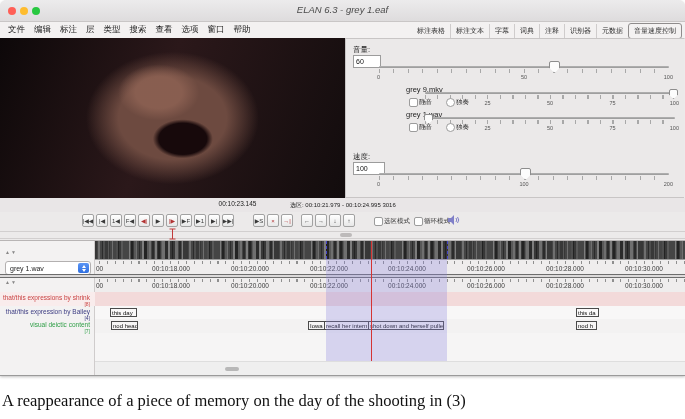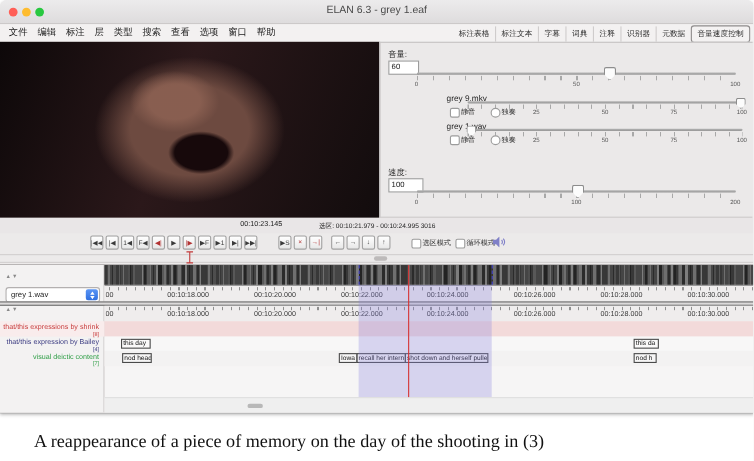--- a/index.html
+++ b/index.html
@@ -5,21 +5,21 @@
   html,body{margin:0;padding:0;background:#fff;}
   .screen{position:relative;width:685px;height:419px;background:#fff;overflow:hidden;
           font-family:"Liberation Sans",sans-serif;color:#222;}
   .abs{position:absolute;}
 
   
   .window{position:absolute;left:0;top:0;width:685px;height:375px;background:#eceaea;
           border-bottom:1px solid #9a9a9a;border-radius:7px 7px 0 0;overflow:hidden;
           box-shadow:0 1px 3px rgba(0,0,0,.25);}
   .titlebar{position:absolute;left:0;top:0;width:685px;height:21px;
-            background:linear-gradient(#ecebec,#dedcdd);border-bottom:1px solid #c9c6c6;}
+            background:linear-gradient(#ecebec,#dedcdd);border-bottom:1px solid #c9c6c6;font-style:italic;}
   .tl-dot{position:absolute;top:7px;width:8px;height:8px;border-radius:50%;}
   .win-title{position:absolute;left:0;right:0;top:4px;text-align:center;font-size:9.5px;color:#4a4a4a;}
   .menubar{position:absolute;left:0;top:22px;width:685px;height:16px;background:#f3f1f1;
            border-bottom:1px solid #dbd8d8;display:flex;align-items:center;gap:9px;
            padding-left:8px;font-size:8.5px;color:#1b1b1b;}
   .menubar span{white-space:nowrap;}
 
   
   .tabsrow{position:absolute;top:24px;right:3px;display:flex;align-items:center;height:14px;font-size:7px;color:#2e2e2e;}
   .tab{padding:2px 5px;border-left:1px solid #cfcccc;white-space:nowrap;}
@@ -94,21 +94,21 @@
   .botstrip{position:absolute;left:0;top:120px;width:590px;height:14px;background:#efefef;border-top:1px solid #dedede;}
   .hthumb{position:absolute;left:130px;top:5px;width:14px;height:4px;background:#b8b8b8;border-radius:2px;}
   .selov{position:absolute;left:231px;top:18px;width:121px;height:102px;background:rgba(140,133,221,.30);pointer-events:none;}
   .selmark{position:absolute;top:0;height:18px;width:0;border-left:1px dashed #4646cc;}
   .playhead{position:absolute;left:276px;top:0;width:1px;height:120px;background:#d53434;z-index:5;}
   .ann{position:absolute;height:9px;border:1px solid #4a4a4a;background:rgba(255,255,255,.25);
        font-size:6px;line-height:8px;color:#111;white-space:nowrap;overflow:hidden;padding:0 1px;box-sizing:border-box;}
   .ann::before{content:"";position:absolute;left:-1px;top:-3px;bottom:-3px;border-left:1px solid #3a3a3a;}
   .ann::after{content:"";position:absolute;right:-1px;top:-3px;bottom:-3px;border-right:1px solid #3a3a3a;}
 
-  .caption{position:absolute;left:2px;top:391px;font-family:"Liberation Serif",serif;font-size:16.5px;color:#111;white-space:nowrap;margin-left:29px;}
+  .caption{position:absolute;left:2px;top:391px;font-family:"Liberation Serif",serif;font-size:16.5px;color:#111;white-space:nowrap;}
   .ibeam{position:absolute;left:169px;top:228px;}
 </style>
 </head>
 <body>
 
 <div class="screen">
   <div class="window">
 
     <div class="titlebar">
       <div class="tl-dot" style="left:8px;background:#ff5f57;"></div>

